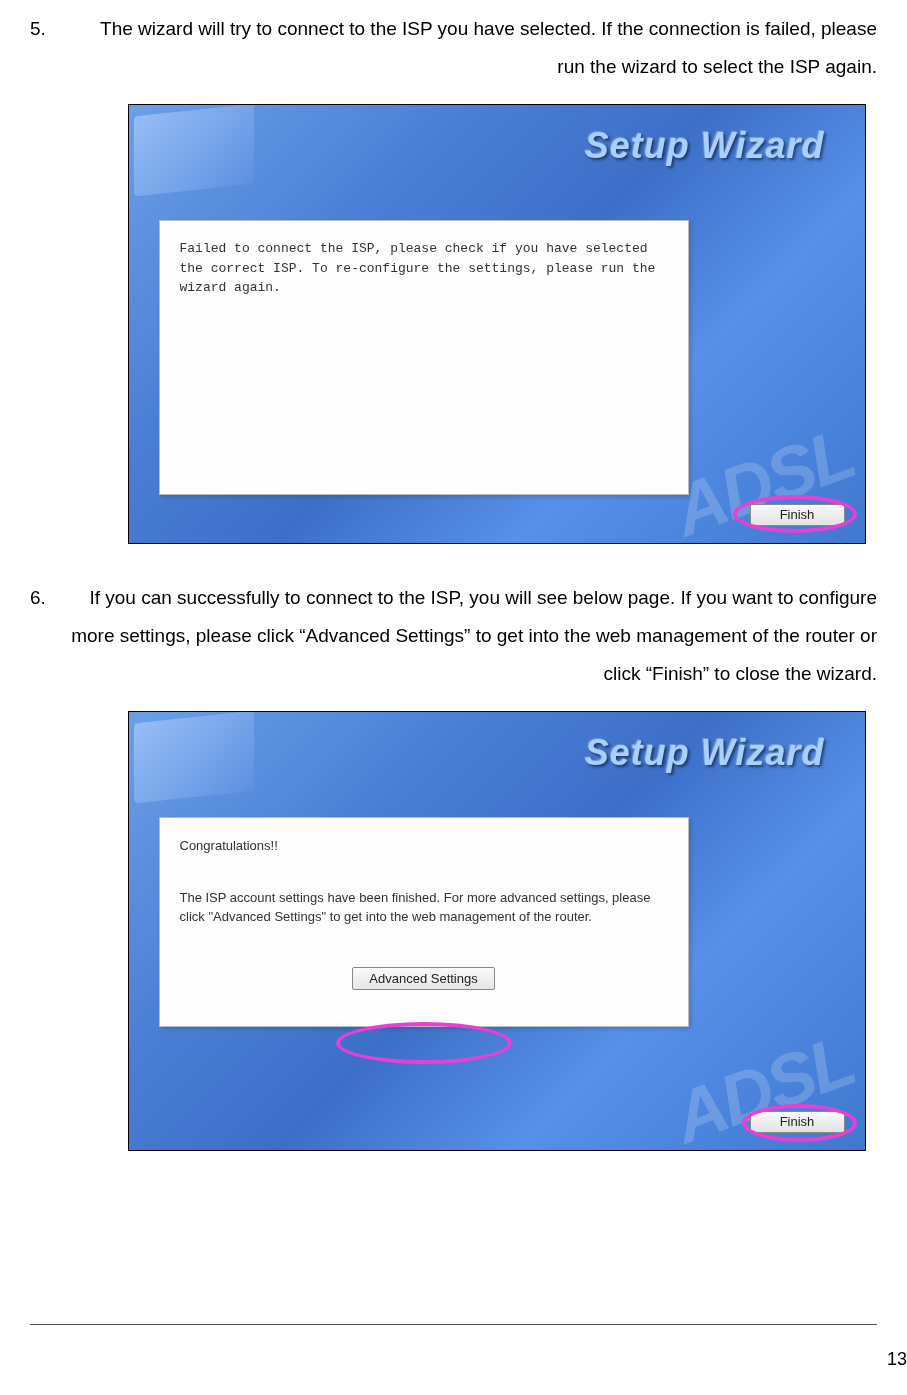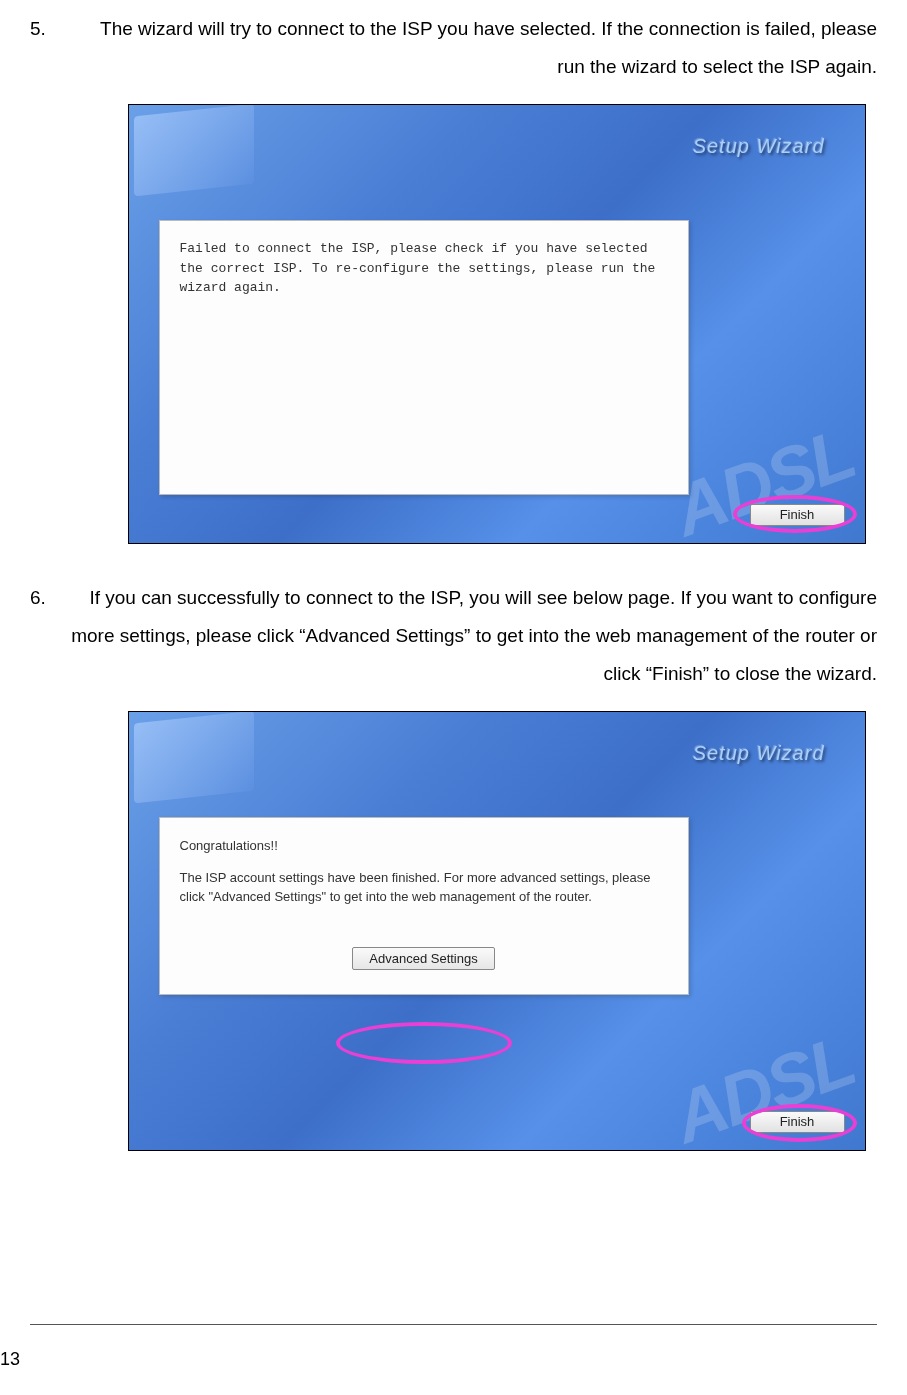--- a/index.html
+++ b/index.html
@@ -48,23 +48,23 @@
       top: 12px;
       right: 10px;
       width: 720px;
       height: 58px;
       display: flex;
       justify-content: flex-end;
       align-items: center;
       padding-right: 30px;
     }
     .header-title {
-      font-size: 20px;
+      font-size: 36px;
       font-style: italic;
-      font-weight: normal;
+      font-weight: bold;
       color: #a8d0ff;
       text-shadow: 2px 2px 3px rgba(0,0,0,0.5), -1px -1px 1px rgba(255,255,255,0.3);
       letter-spacing: 1px;
     }
     .laptop-deco {
       position: absolute;
       top: 5px;
       left: 5px;
       width: 120px;
       height: 80px;
@@ -93,21 +93,21 @@
       border: 1px solid #bbb;
       padding: 18px 20px 24px 20px;
       box-shadow: 2px 2px 4px rgba(0,0,0,0.15);
     }
     .dialog-text {
       font-size: 13px;
       color: #333;
       line-height: 1.5;
     }
     .dialog-text.gap {
-      margin-top: 12px;
+      margin-top: 32px;
     }
     .adv-settings-wrap {
       margin-top: 40px;
       text-align: center;
     }
     .adv-btn {
       display: inline-block;
       background: linear-gradient(#fafafa, #e6e6e6);
       border: 1px solid #888;
       border-radius: 2px;
@@ -160,26 +160,26 @@
       right: 30px;
       bottom: 70px;
       border: none;
       border-top: 1px solid #555;
     }
     .page-num {
       position: absolute;
       bottom: 25px;
       left: 0;
       right: 0;
-      text-align: left;
+      text-align: right;
       font-size: 18px;
     }
     .dialog-panel.panel2 {
       top: 105px;
-      padding-bottom: 24px;
+      padding-bottom: 36px;
     }
     .step-block-6 {
       margin-top: 5px;
     }
   </style>
 </head>
 <body>
 
 <div class="step-row">
   <div class="step-num">5.</div>

